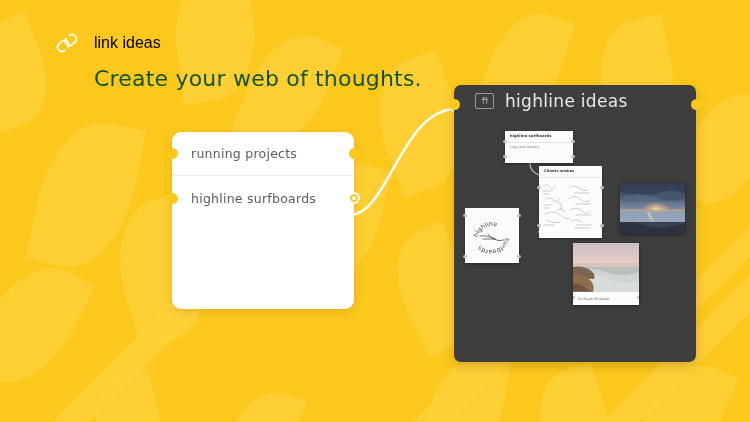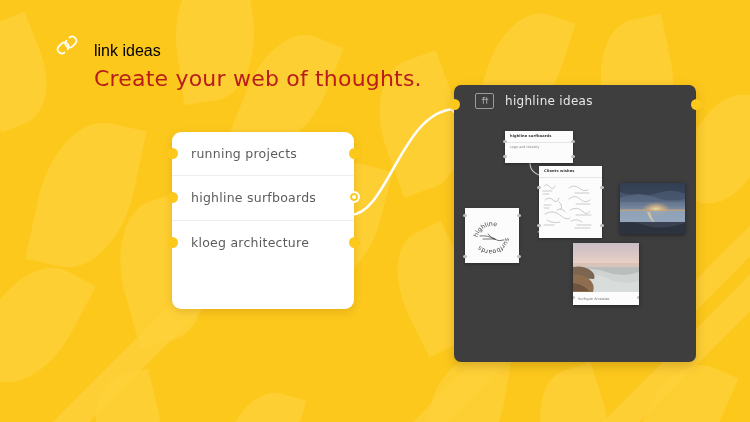--- a/index.html
+++ b/index.html
@@ -21,25 +21,25 @@
   .stripe{
     position:absolute;
     background:#FFD64A;
     opacity:.55;
     transform:rotate(-45deg);
     transform-origin:center;
   }
 
   
   .header{position:absolute;left:52px;top:26px;width:520px;}
-  .eyebrow-row{display:flex;align-items:flex-end;gap:12px;height:34px;}
+  .eyebrow-row{display:flex;align-items:center;gap:12px;height:34px;}
   .link-icon{width:30px;height:30px;flex:0 0 30px;}
   .headline{
     margin-top:6px;margin-left:42px;
-    font-size:22px;color:#b91c1c;letter-spacing:.2px;
+    font-size:22px;color:#14532d;letter-spacing:.2px;
     font-family:"DejaVu Sans", sans-serif;font-weight:400;
   }
 
   
   .list-card{
     position:absolute;left:172px;top:132px;width:182px;height:177px;
     background:#FFFFFF;border-radius:9px;
     box-shadow:0 3px 9px rgba(140,95,0,.22);
     overflow:visible;
   }
@@ -77,21 +77,21 @@
   }
   .panel-head{
     height:31px;display:flex;align-items:center;gap:11px;padding-left:21px;
     box-sizing:border-box;position:relative;
   }
   .panel-icon{
     width:17px;height:14px;border:1.4px solid #9B9B9B;border-radius:2px;
     display:flex;align-items:center;justify-content:center;flex:0 0 auto;
   }
   .panel-title{
-    font-size:12px;color:#E8E8E8;letter-spacing:.3px;
+    font-size:17px;color:#E8E8E8;letter-spacing:.3px;
     font-family:"DejaVu Sans", sans-serif;font-weight:400;
   }
   .panel-nub{
     position:absolute;width:11px;height:11px;border-radius:50%;
     background:#FCC81C;top:14px;
   }
   .panel-nub.l{left:-5.5px;}
   .panel-nub.r{right:-5.5px;}
 
   .canvas{position:absolute;left:0;top:31px;width:242px;height:246px;overflow:hidden;}
@@ -177,25 +177,20 @@
   <div class="list-card">
     <div class="list-row">
       <span class="nub left"></span>
       <span class="list-row-label">running projects</span>
       <span class="nub right"></span>
     </div>
     <div class="list-row">
       <span class="nub left"></span>
       <span class="list-row-label">highline surfboards</span>
       <span class="nub right active"></span>
-    </div>
-    <div class="list-row">
-      <span class="nub left"></span>
-      <span class="list-row-label">kloeg architecture</span>
-      <span class="nub right"></span>
     </div>
   </div>
 
   <div class="connector">
     <svg width="140" height="135" viewBox="0 0 140 135">
       <path d="M10 120 C 48 120, 62 14, 116 14" fill="none" stroke="#FFFFFF" stroke-width="2.6" stroke-linecap="round"></path>
       <circle cx="10" cy="120" r="4.2" fill="#FFFFFF"></circle>
       <circle cx="116" cy="14" r="4.6" fill="#FFFFFF"></circle>
     </svg>
   </div>

